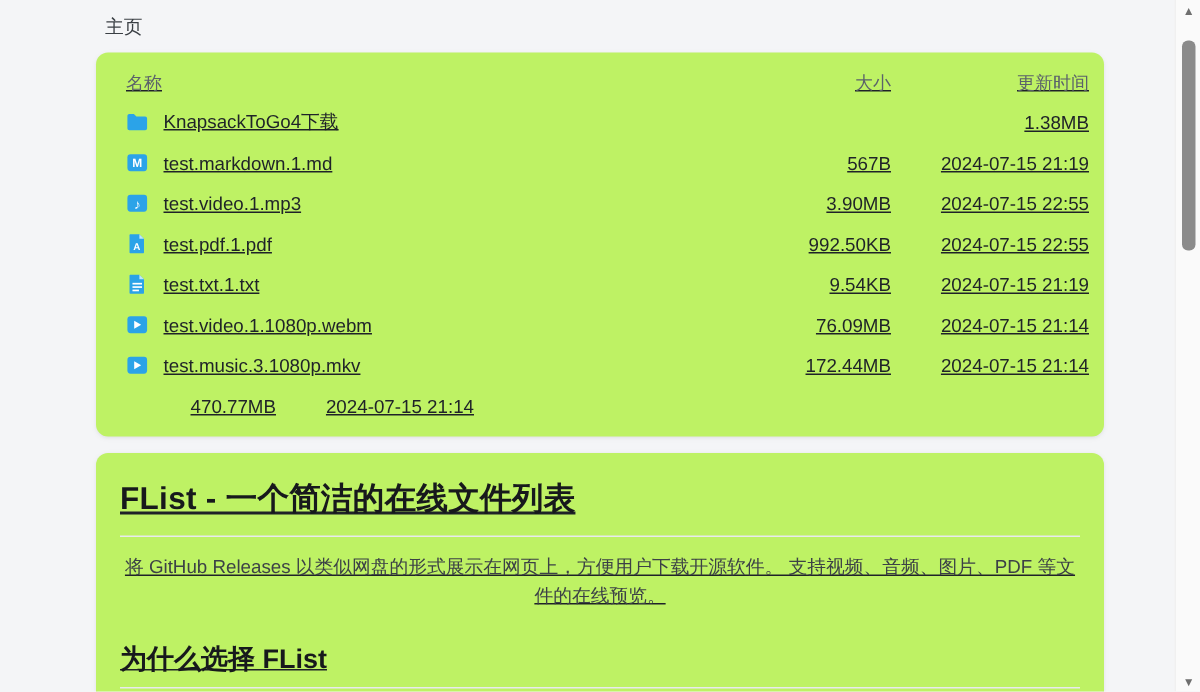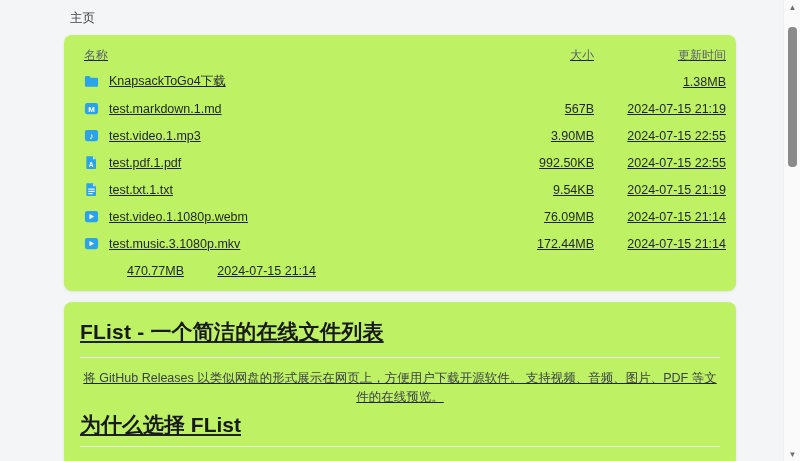--- a/index.html
+++ b/index.html
@@ -58,22 +58,22 @@
     letter-spacing: 0.2px;
   }
   .doc-intro {
     margin-top: 11px;
     font-size: 12.5px;
     line-height: 1.55;
     color: #3c4146;
     text-align: center;
   }
   .doc-section-title {
-    margin-top: 3px;
-    font-size: 21px;
+    margin-top: 19px;
+    font-size: 18px;
     font-weight: bold;
     color: #17191c;
     padding-bottom: 7px;
     border-bottom: 1px solid #e8eaed;
   }
 
   
   .scrollbar {
     position: absolute; top: 0; right: 0;
     width: 17px; height: 461px;

